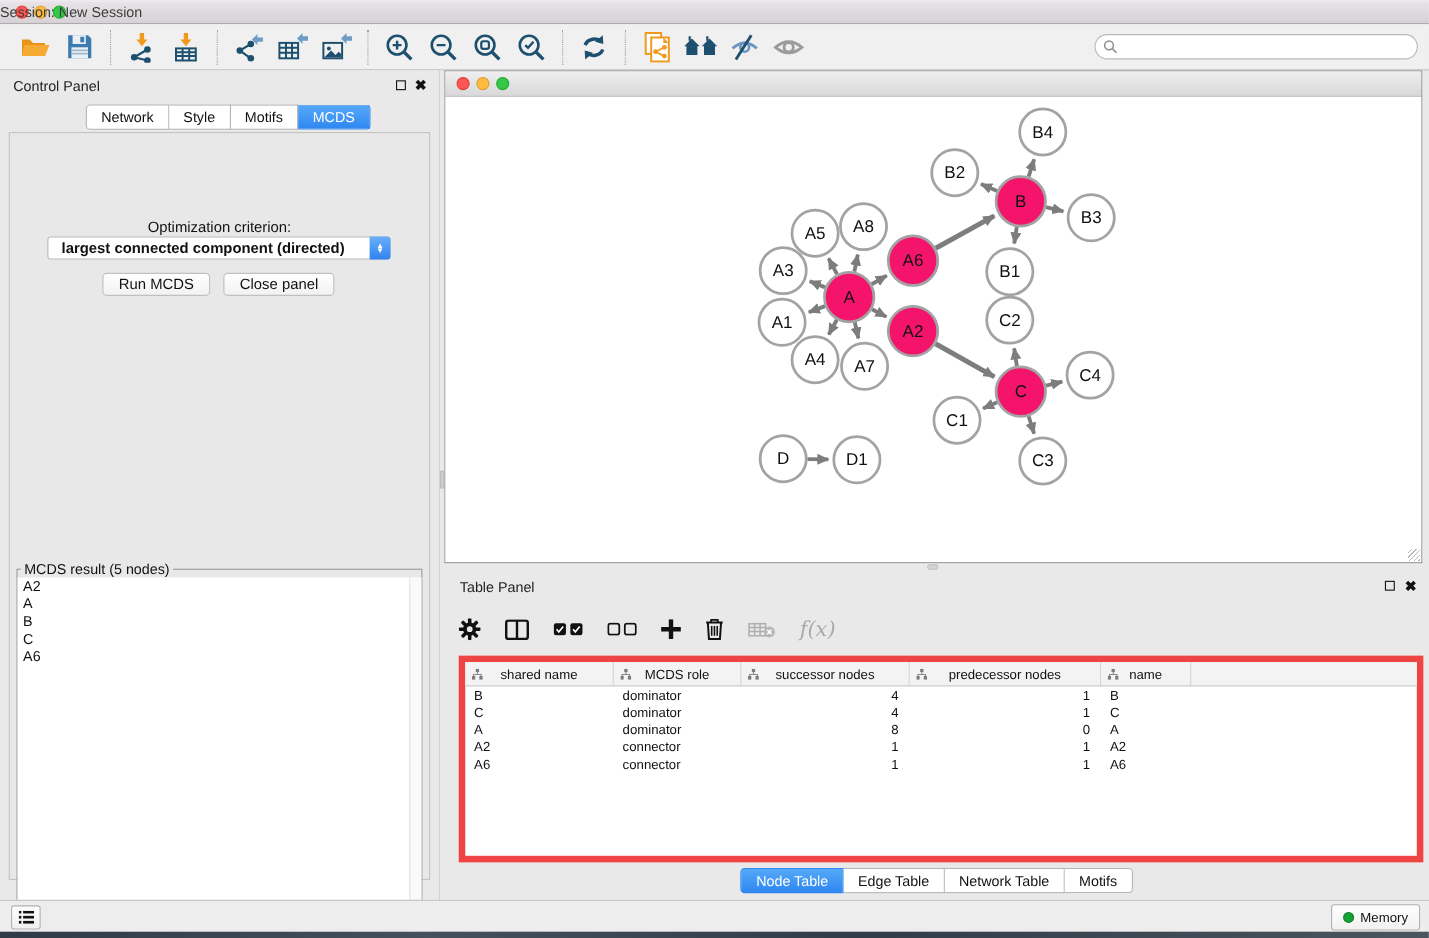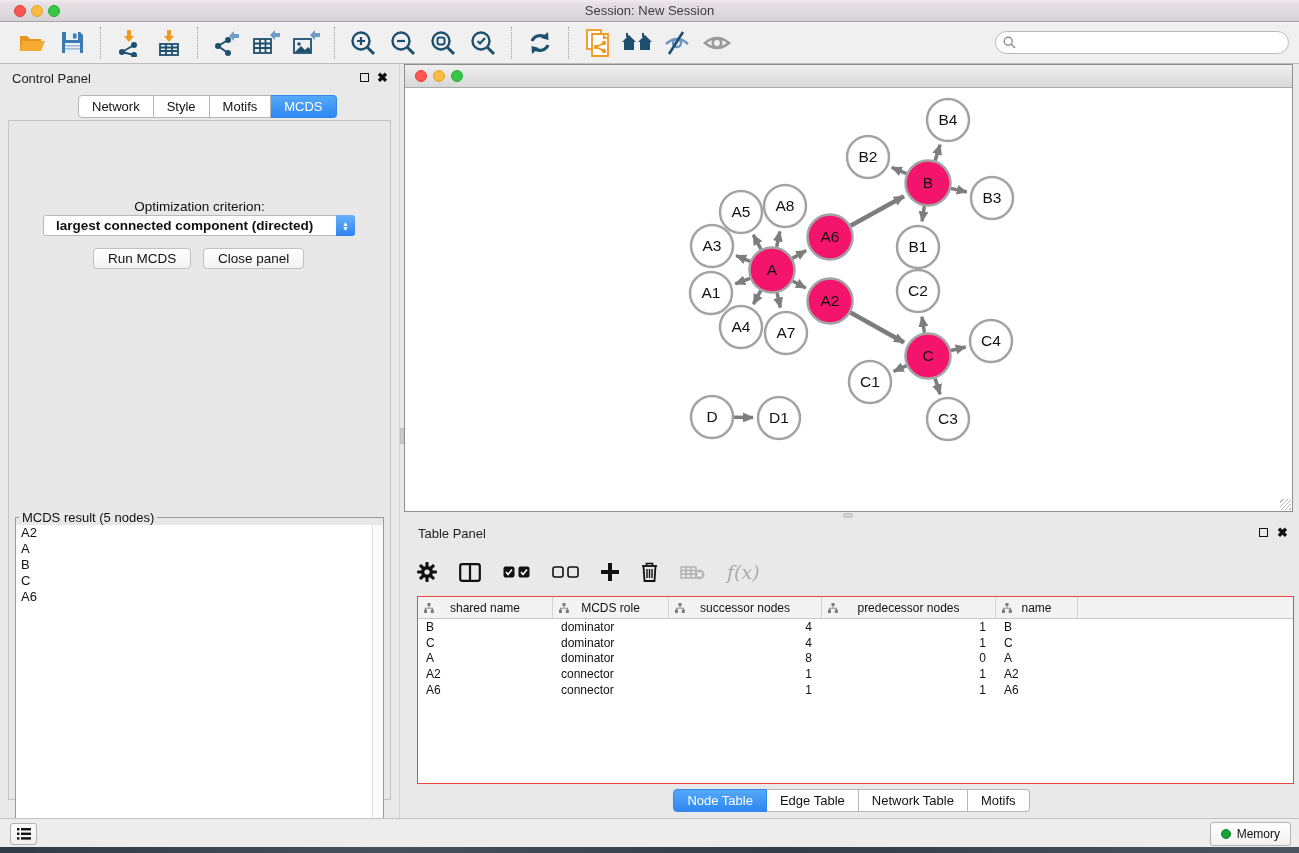--- a/index.html
+++ b/index.html
@@ -5,21 +5,21 @@
   * { margin:0; padding:0; box-sizing:border-box; }
   html,body { width:1299px; height:853px; overflow:hidden; }
   body { font-family:"Liberation Sans", sans-serif; background:#E9E9E9; color:#1a1a1a; }
   #app { position:relative; width:1299px; height:853px; background:#E9E9E9; }
   .abs { position:absolute; }
 
   
   #titlebar { left:0; top:0; width:1299px; height:22px;
     background:linear-gradient(#F2EAF1 0%, #E6E1E5 15%, #D6D1D5 100%);
     border-bottom:1px solid #A8A4A8; }
-  #titlebar .title { position:absolute; left:0; right:0; top:3px; text-align:center;
+  #titlebar .title { position:absolute; left:0; right:0; top:3px; text-align:left;
     font-size:13px; color:#3c3c3c; }
   .tl { position:absolute; width:12px; height:12px; border-radius:50%; top:5px; }
   .tl.red { background:#FC5753; border:0.5px solid #DF3D38; }
   .tl.yel { background:#FDBC40; border:0.5px solid #DE9F34; }
   .tl.grn { background:#34C748; border:0.5px solid #27AA35; }
 
   
   #toolbar { left:0; top:22px; width:1299px; height:42px; background:#F0F0F0;
     border-bottom:1px solid #BEBEBE; display:flex; align-items:center; padding-left:12px; }
   .tbtn { width:40px; height:36px; display:flex; align-items:center; justify-content:center; }
@@ -81,21 +81,21 @@
   #net-grip { position:absolute; right:1px; bottom:1px; width:11px; height:11px;
     background:repeating-linear-gradient(135deg, transparent 0 2px, #B9B9B9 2px 3px); }
 
   
   #h-grip { left:843px; top:513px; width:10px; height:5px; background:#D5D5D5; border:1px solid #C2C2C2; border-radius:2px; }
 
   
   #table-panel { left:404px; top:519px; width:895px; height:299px; background:#E9E9E9; }
   #tp-toolbar { position:absolute; left:13px; top:33px; height:40px; display:flex; align-items:center; gap:22px; }
   #node-table { position:absolute; left:13px; top:77px; width:877px; height:188px;
-    background:#fff; border:1px solid #ef4444; }
+    background:#fff; border:6px solid #ef4444; }
   #nt-header { position:absolute; left:0; top:0; right:0; height:22px; background:#F3F3F3;
     border-bottom:1px solid #C9C9C9; display:flex; }
   .hcell { position:relative; height:22px; border-right:1px solid #D4D4D4;
     display:flex; align-items:center; justify-content:center; font-size:12px; color:#111; }
   .hcell .hicon { position:absolute; left:6px; top:6px; }
   #nt-rows { position:absolute; left:0; top:23px; right:0; bottom:0; }
   .trow { display:flex; height:15.7px; }
   .tcell { font-size:12px; color:#111; line-height:15.7px; white-space:nowrap; overflow:hidden; }
   .tcell.left { padding-left:8px; text-align:left; }
   .tcell.right { padding-right:10px; text-align:right; }

